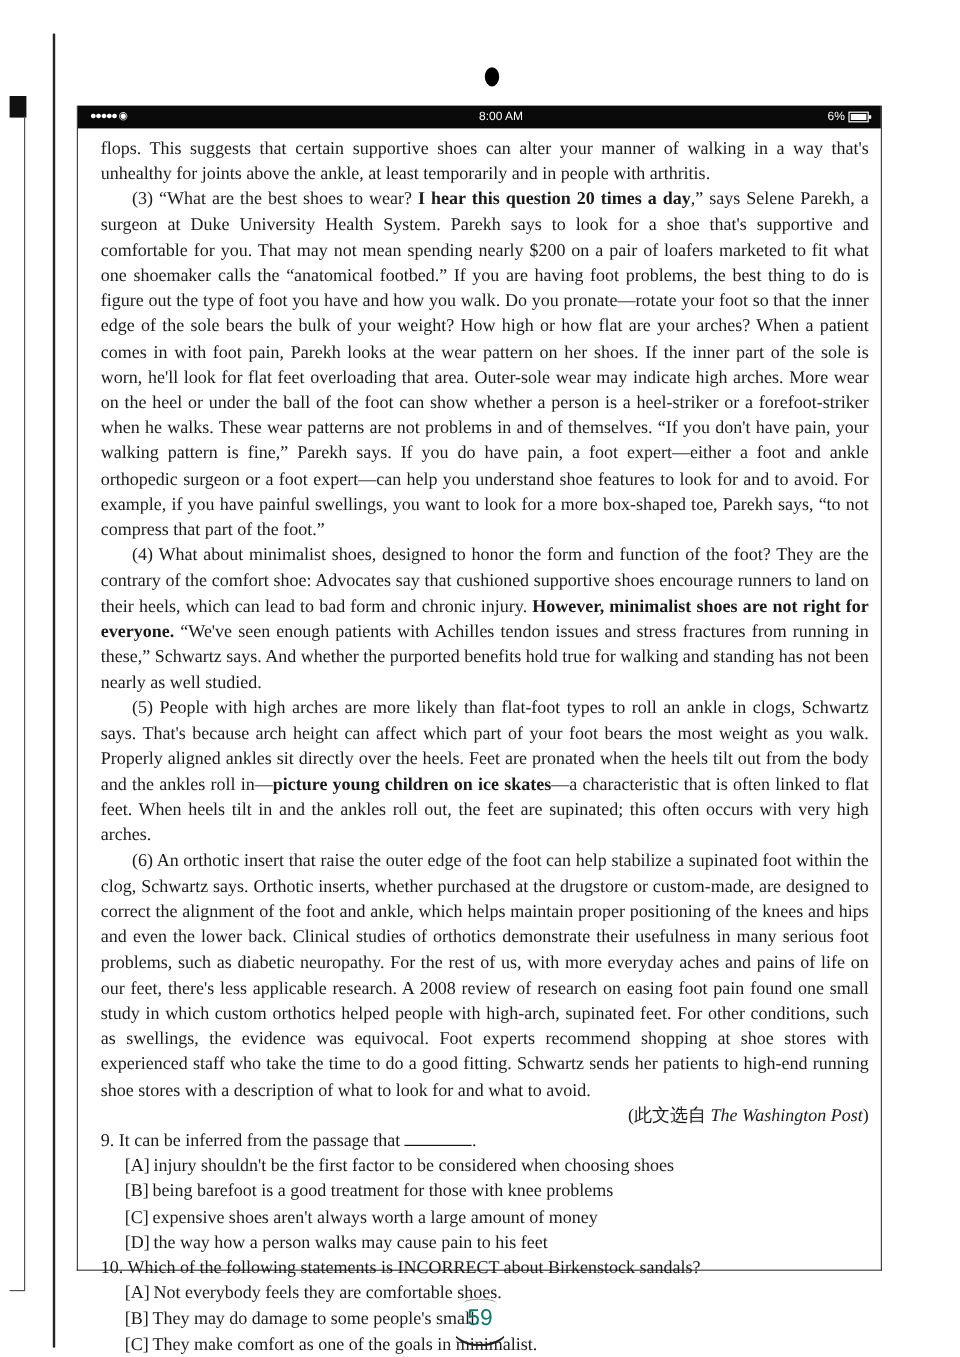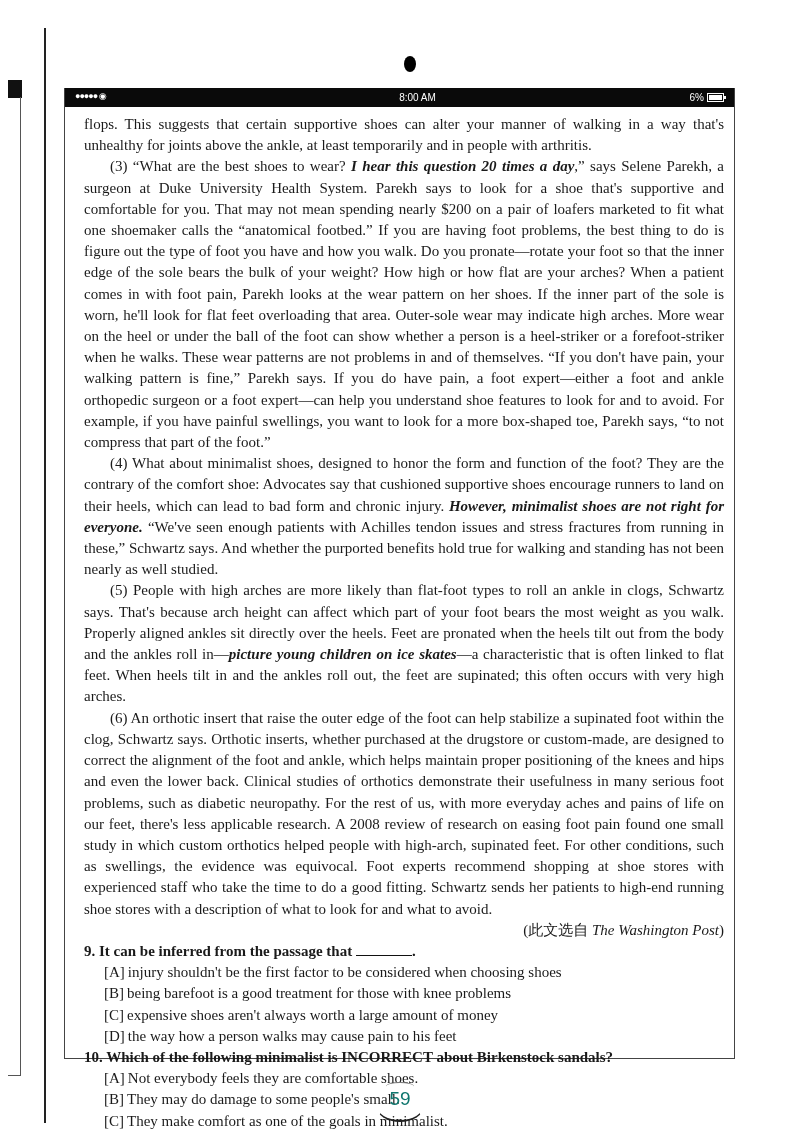--- a/index.html
+++ b/index.html
@@ -23,24 +23,24 @@
   .sb-left { position: absolute; left: 10px; top: 3px; letter-spacing: -1px; font-size: 9px; }
   .sb-center { position: absolute; left: 0; right: 0; top: 4px; text-align: center; padding-left: 36px; }
   .sb-right { position: absolute; right: 10px; top: 4px; display: flex; align-items: center; gap: 3px; }
   .battery { width: 15px; height: 7px; border: 1px solid #fff; position: relative; }
   .battery::before { content: ""; position: absolute; left: 1px; top: 1px; right: 1px; bottom: 1px; background: #fff; }
   .battery::after { content: ""; position: absolute; right: -3px; top: 2px; width: 2px; height: 3px; background: #fff; }
 
   .content { position: absolute; left: 19px; top: 26px; width: 640px; font-size: 15px; line-height: 21.2px; text-align: justify; }
   .content p { margin: 0; }
   .indent { text-indent: 26px; }
-  .bi { font-weight: bold; font-style: italic; }
+  .bi { font-weight: bold; }
   .source { text-align: right; font-family: Liberation Serif, serif; }
   .source .src-name { font-style: italic; }
-  .q { font-weight: bold; margin-left: -5px; }
+  .q { font-weight: normal; margin-left: -5px; }
   .blank { display: inline-block; width: 56px; border-bottom: 1px solid #111; height: 12px; vertical-align: baseline; }
   .opt { padding-left: 20px; }
   .opt .lbl { margin-right: 3px; }
 
   .pagenum { position: absolute; left: 372px; top: 1082px; width: 56px; height: 46px; }
   .pagenum .arc-top { position: absolute; left: 14px; top: 0; width: 28px; height: 8px; border-top: 1px solid #777; border-radius: 50% 50% 0 0; }
   .pagenum .arc-bot { position: absolute; left: 4px; top: 8px; width: 46px; height: 30px; border-bottom: 2px solid #222; border-left: 1px solid transparent; border-right: 1px solid transparent; border-radius: 0 0 50% 50%; }
   .pagenum .num { position: absolute; left: 0; right: 0; top: 6px; text-align: center; font-family: "Liberation Sans", "DejaVu Sans", sans-serif; font-size: 19px; color: #0f766e; }
 </style>
 </head>
@@ -80,21 +80,21 @@
 
     <div>
       <p class="q"><span>9.</span> <span>It can be inferred from the passage that</span> <span class="blank"></span><span>.</span></p>
       <p class="opt"><span class="lbl">[A]</span><span>injury shouldn't be the first factor to be considered when choosing shoes</span></p>
       <p class="opt"><span class="lbl">[B]</span><span>being barefoot is a good treatment for those with knee problems</span></p>
       <p class="opt"><span class="lbl">[C]</span><span>expensive shoes aren't always worth a large amount of money</span></p>
       <p class="opt"><span class="lbl">[D]</span><span>the way how a person walks may cause pain to his feet</span></p>
     </div>
 
     <div>
-      <p class="q"><span>10.</span> <span>Which of the following minimalist is INCORRECT about Birkenstock sandals?</span></p>
+      <p class="q"><span>10.</span> <span>Which of the following statements is INCORRECT about Birkenstock sandals?</span></p>
       <p class="opt"><span class="lbl">[A]</span><span>Not everybody feels they are comfortable shoes.</span></p>
       <p class="opt"><span class="lbl">[B]</span><span>They may do damage to some people's small.</span></p>
       <p class="opt"><span class="lbl">[C]</span><span>They make comfort as one of the goals in minimalist.</span></p>
     </div>
   </div>
 </div>
 
 <div class="pagenum">
   <div class="arc-top"></div>
   <div class="arc-bot"></div>

